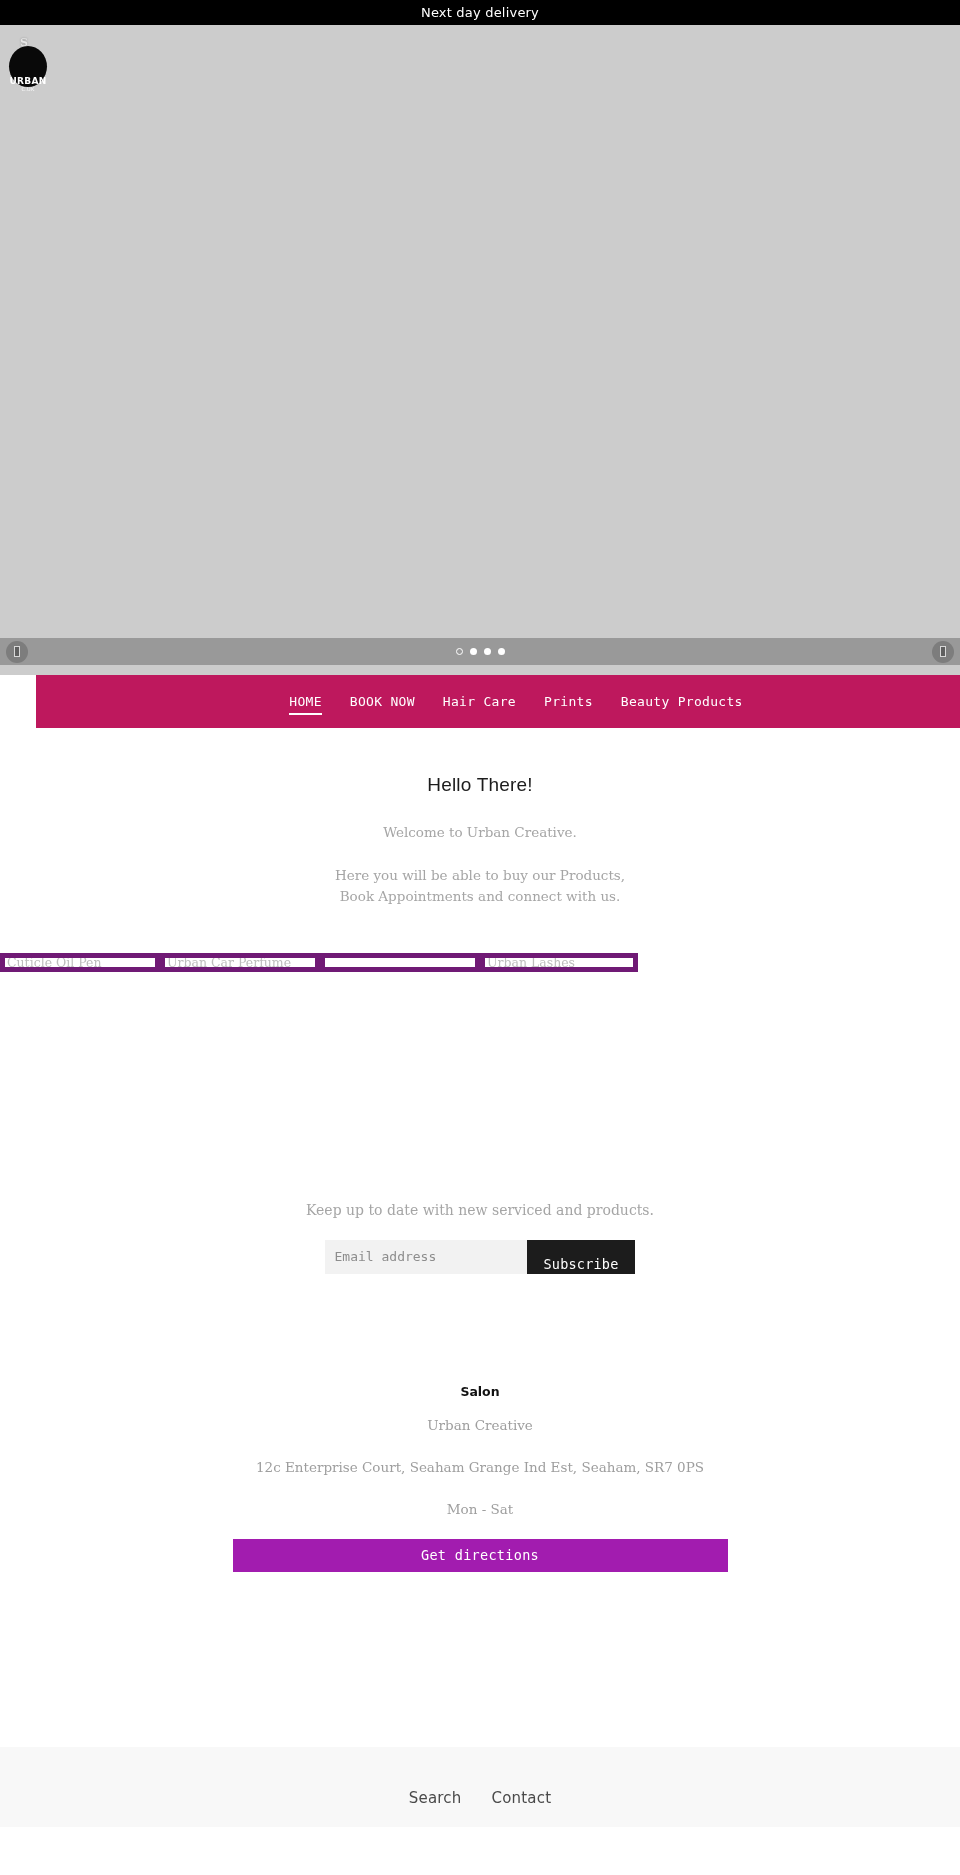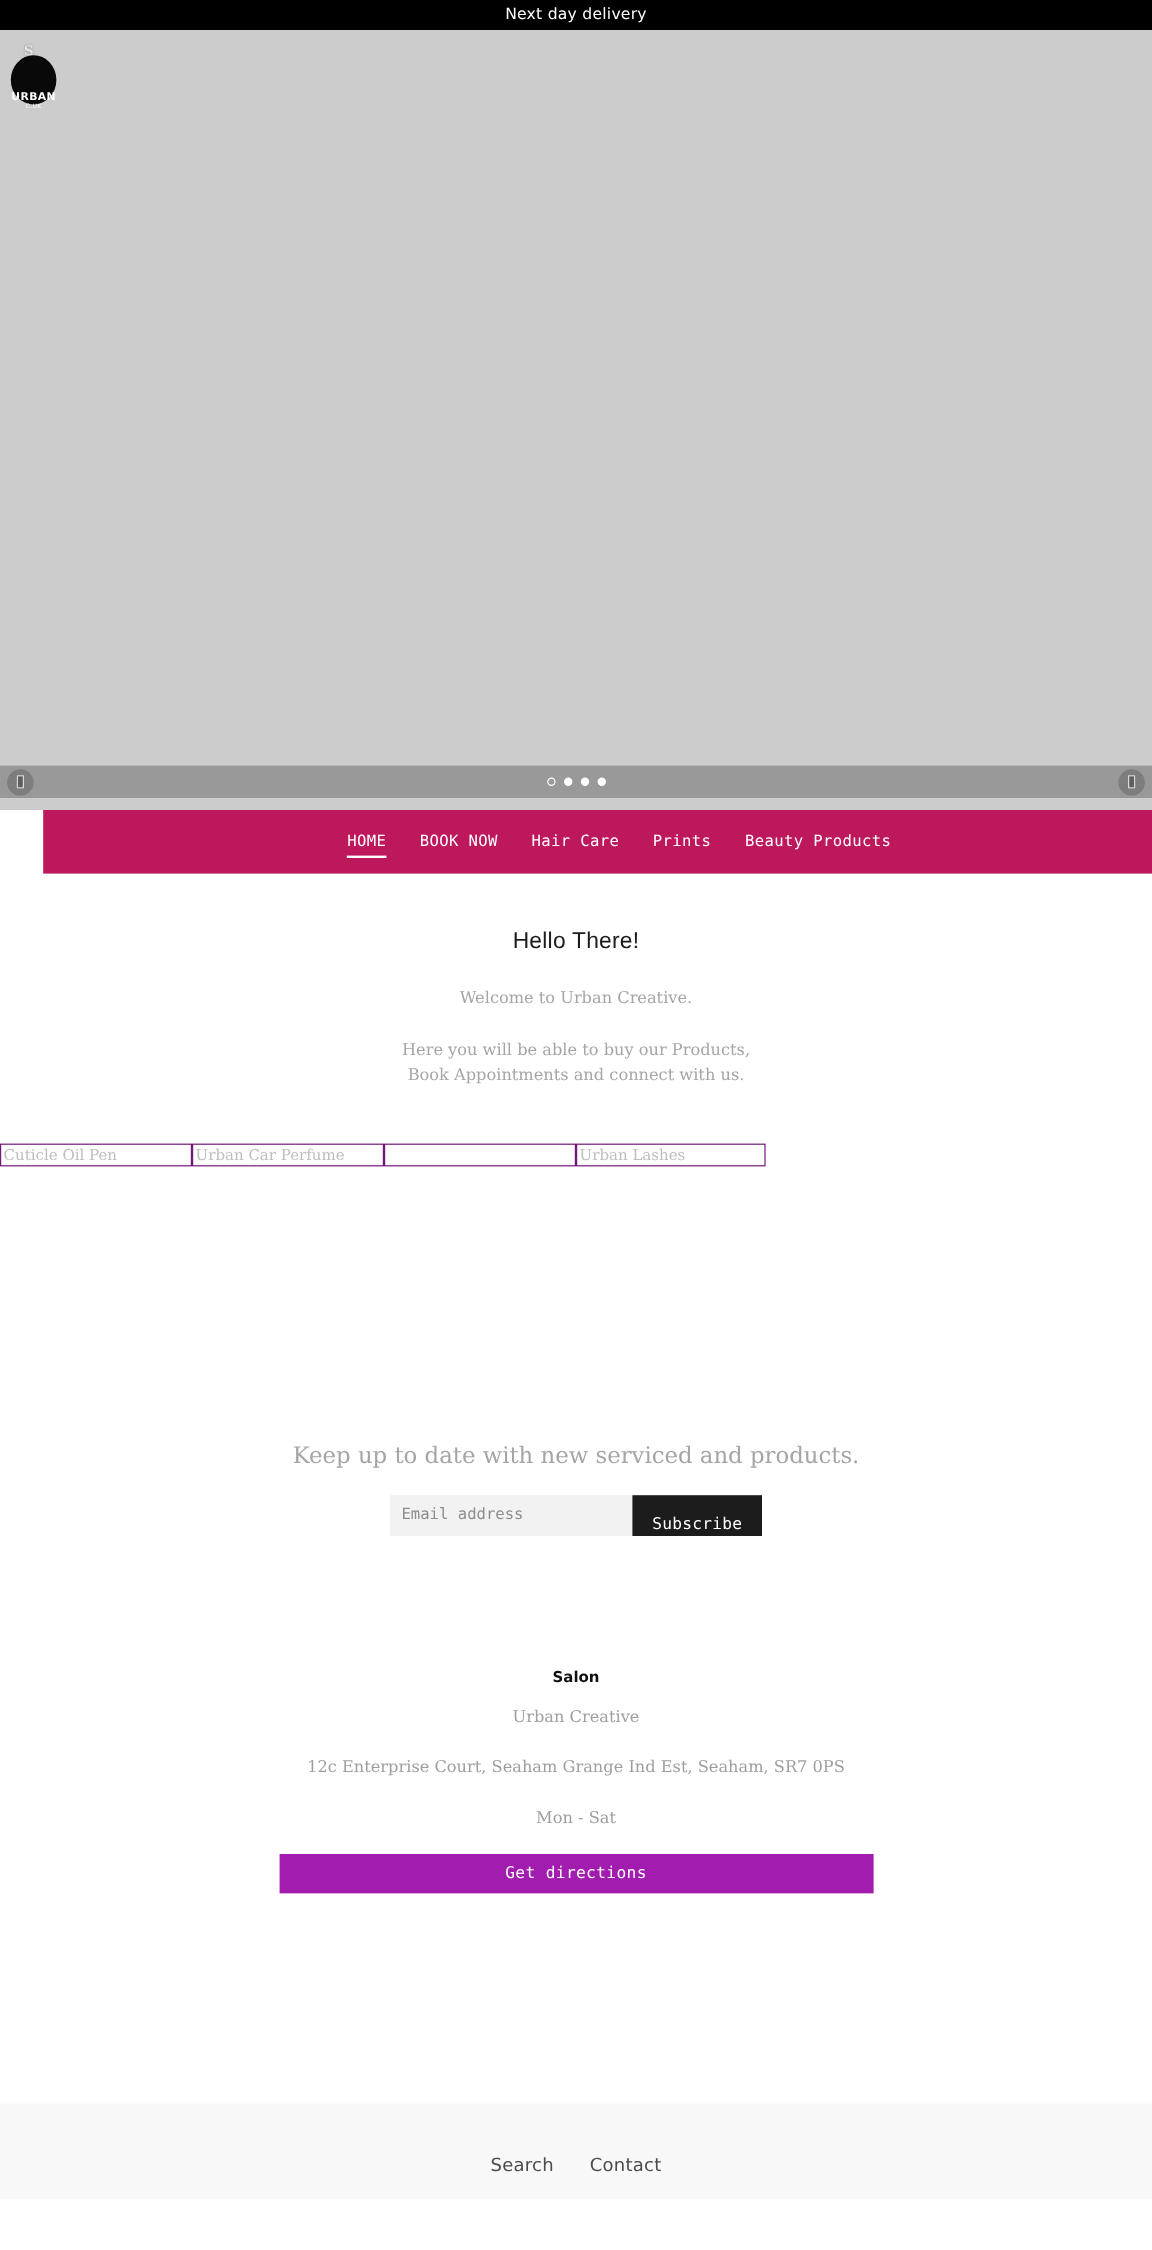--- a/index.html
+++ b/index.html
@@ -203,21 +203,21 @@
     margin: 0;
     padding: 0;
     align-items: flex-start;
   }
   .product-card {
     display: block;
     padding: 0;
     margin: 0;
   }
   .ph {
-    border: 1px solid #701a75;
+    border: 5px solid #701a75;
     background: #ffffff;
     height: 19px;
     display: flex;
     align-items: center;
     padding-left: 2px;
     overflow: hidden;
   }
   .ph span {
     font-size: 12.5px;
     color: #bdbdbd;
@@ -237,21 +237,21 @@
   }
   .newsletter h2 {
     margin: 0 0 14px 0;
     font-size: 18px;
     font-weight: 400;
     color: #1c1c1c;
     font-family: "DejaVu Sans", sans-serif;
   }
   .newsletter p {
     margin: 0 0 22px 0;
-    font-size: 19px;
+    font-size: 14px;
     color: #a5a5a5;
     font-family: "DejaVu Serif", serif;
   }
   .news-form {
     display: flex;
     justify-content: center;
     align-items: stretch;
   }
   .news-input {
     width: 202px;

